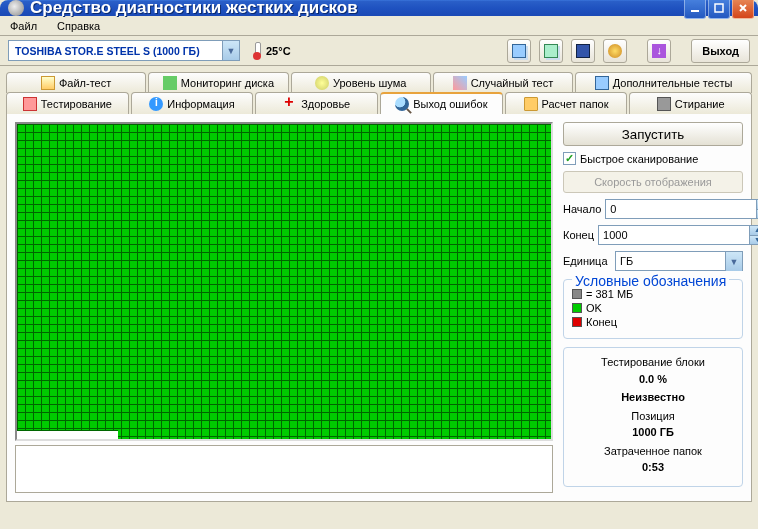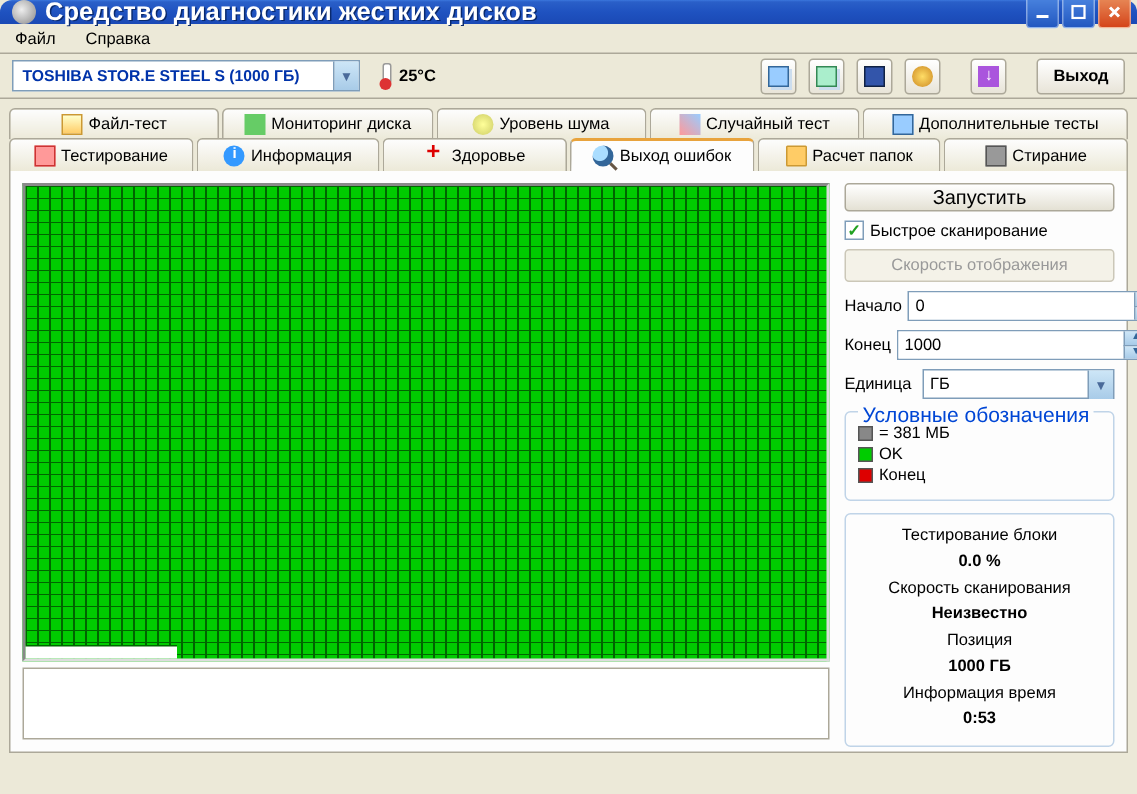--- a/index.html
+++ b/index.html
@@ -365,22 +365,21 @@
           </div>
         <div class="legend-row">
             <div class="sq sq-red"></div>
             <span>Конец</span>
           </div>
       </div>
 
       <div class="group stats">
         <div class="lbl">Тестирование блоки</div>
         <div class="val">0.0 %</div>
-        <div class="lbl">Скорость сканирования</div>
         <div class="val">Неизвестно</div>
         <div class="lbl">Позиция</div>
         <div class="val">1000 ГБ</div>
-        <div class="lbl">Информация время</div>
+        <div class="lbl">Затраченное папок</div>
         <div class="val">0:53</div>
       </div>
     </div>
   </div>
 </div>
 
 </body></html>

